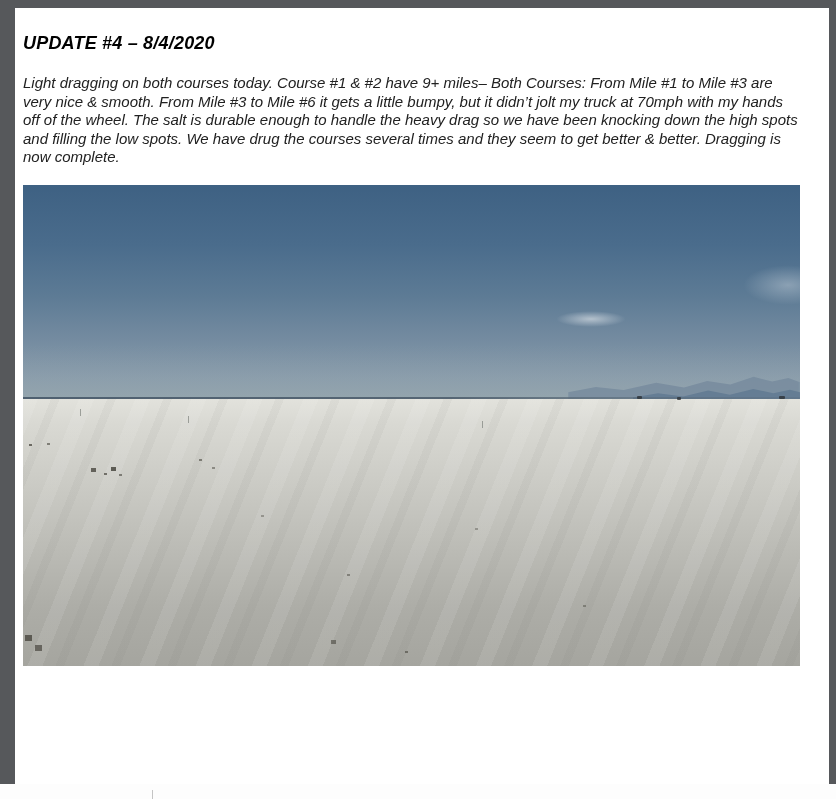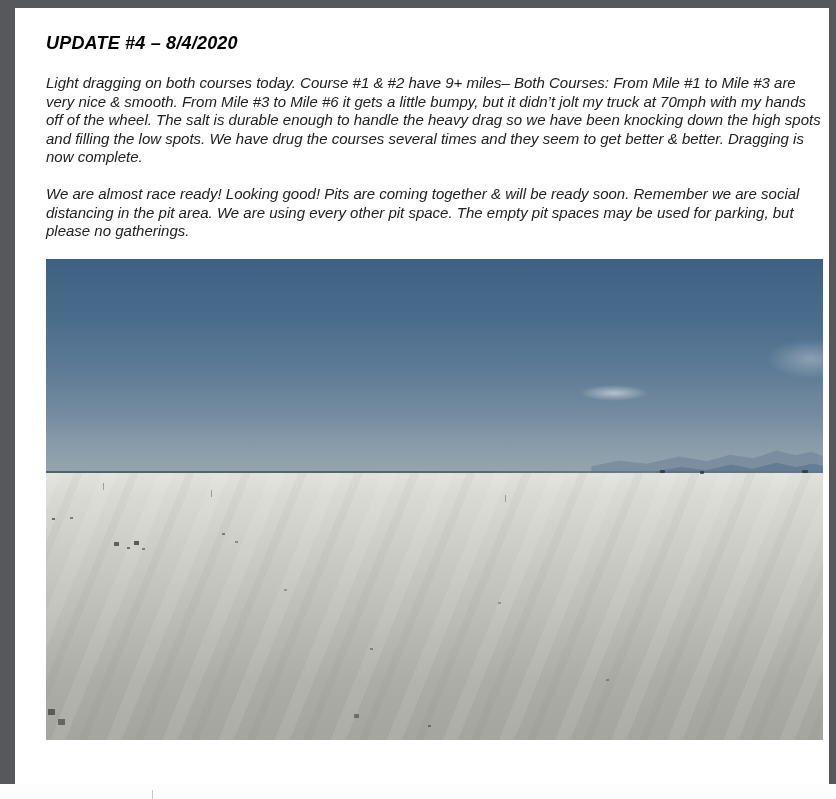--- a/index.html
+++ b/index.html
@@ -32,21 +32,21 @@
     background: #56585b;
   }
 
   
   .page {
     position: absolute;
     left: 15px; top: 8px;
     width: 814px; height: 684px;
     background: #ffffff;
     box-sizing: border-box;
-    padding: 25px 21px 0 31px;
+    padding: 25px 21px 0 8px;
   }
 
   .heading {
     margin: 0 0 20px 0;
     font-size: 18px;
     line-height: 21px;
     font-weight: bold;
     font-style: italic;
     color: #000000;
     letter-spacing: 0.2px;
@@ -206,21 +206,20 @@
 <div class="frame-top"></div>
 <div class="frame-left"></div>
 <div class="frame-right"></div>
 
 <div class="page">
 
   <h1 class="heading">UPDATE #4 – 8/4/2020</h1>
 
   <p class="para">Light dragging on both courses today. Course #1 &amp; #2 have 9+ miles– Both Courses: From Mile #1 to Mile #3 are very nice &amp; smooth. From Mile #3 to Mile #6 it gets a little bumpy, but it didn’t jolt my truck at 70mph with my hands off of the wheel. The salt is durable enough to handle the heavy drag so we have been knocking down the high spots and filling the low spots. We have drug the courses several times and they seem to get better &amp; better. Dragging is now complete.</p>
 
-  <p class="para">We are almost race ready! Looking good! Pits are coming together &amp; will be ready soon. Remember we are social distancing in the pit area. We are using every other pit space. The empty pit spaces may be used for parking, but please no gatherings.</p>
 
 
   <div class="photo">
     <div class="photo-sky"></div>
     <div class="photo-cloud-1"></div>
     <div class="photo-cloud-2"></div>
     <div class="photo-haze"></div>
     <div class="photo-mountains-far"></div>
     <div class="photo-mountains-near"></div>
     <div class="photo-horizon-line"></div>

